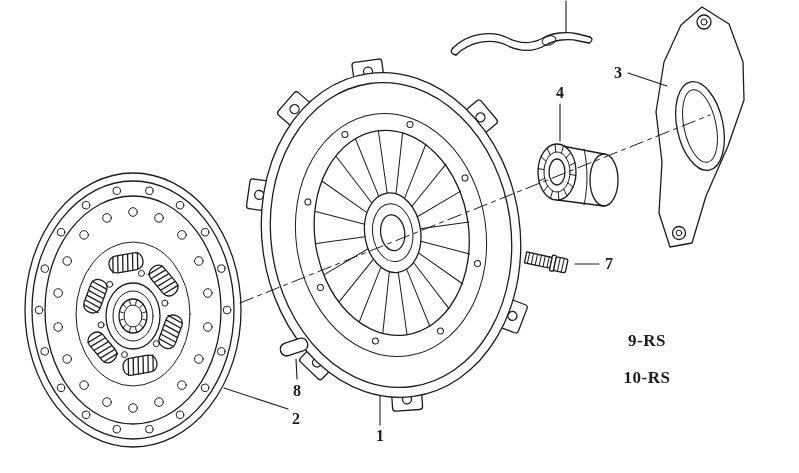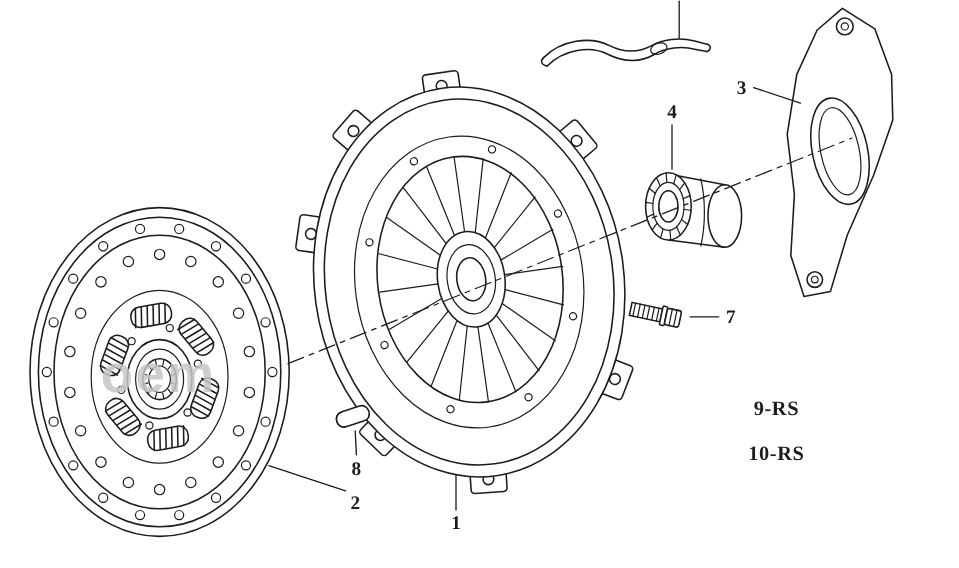--- a/index.html
+++ b/index.html
@@ -234,14 +234,13 @@
       <text class="num" x="296" y="424" text-anchor="middle">2</text>
       <text class="num" x="618" y="78" text-anchor="middle">3</text>
       <text class="num" x="560" y="98" text-anchor="middle">4</text>
       <text class="num" x="605" y="269" text-anchor="start">7</text>
       <text class="num" x="297" y="396" text-anchor="middle">8</text>
       <text class="rs" x="647" y="346" text-anchor="middle">9-RS</text>
       <text class="rs" x="647" y="383" text-anchor="middle">10-RS</text>
     </g>
   </svg>
 
-  <div class="watermark">oem</div>
 </div>
 
 </body></html>

